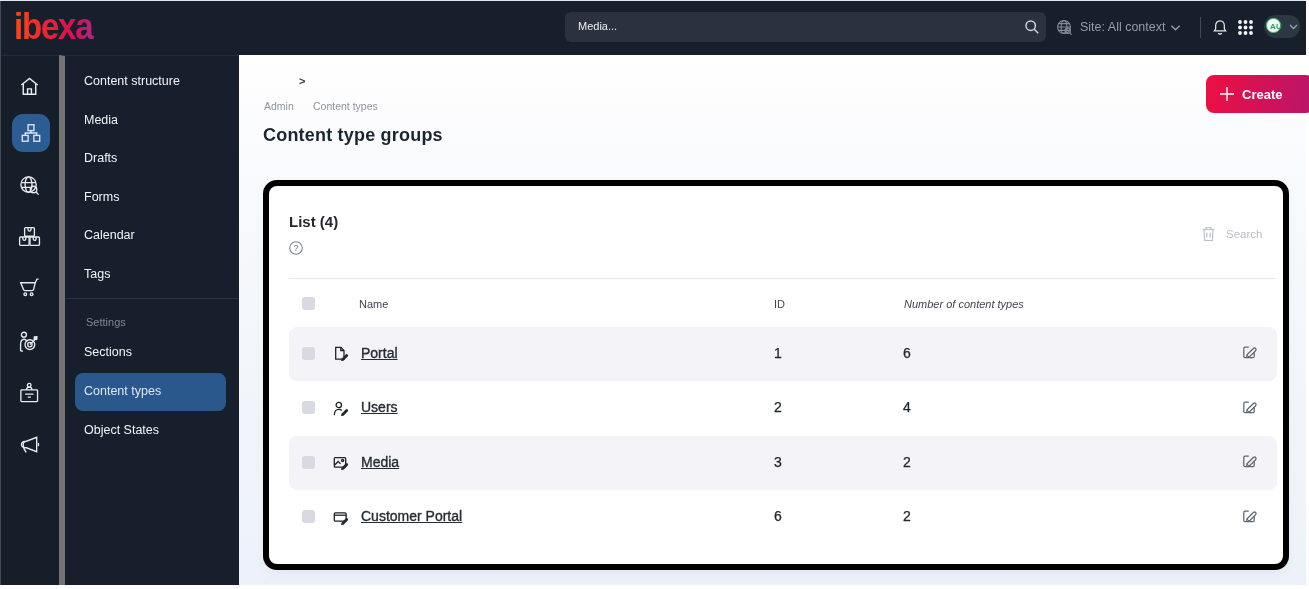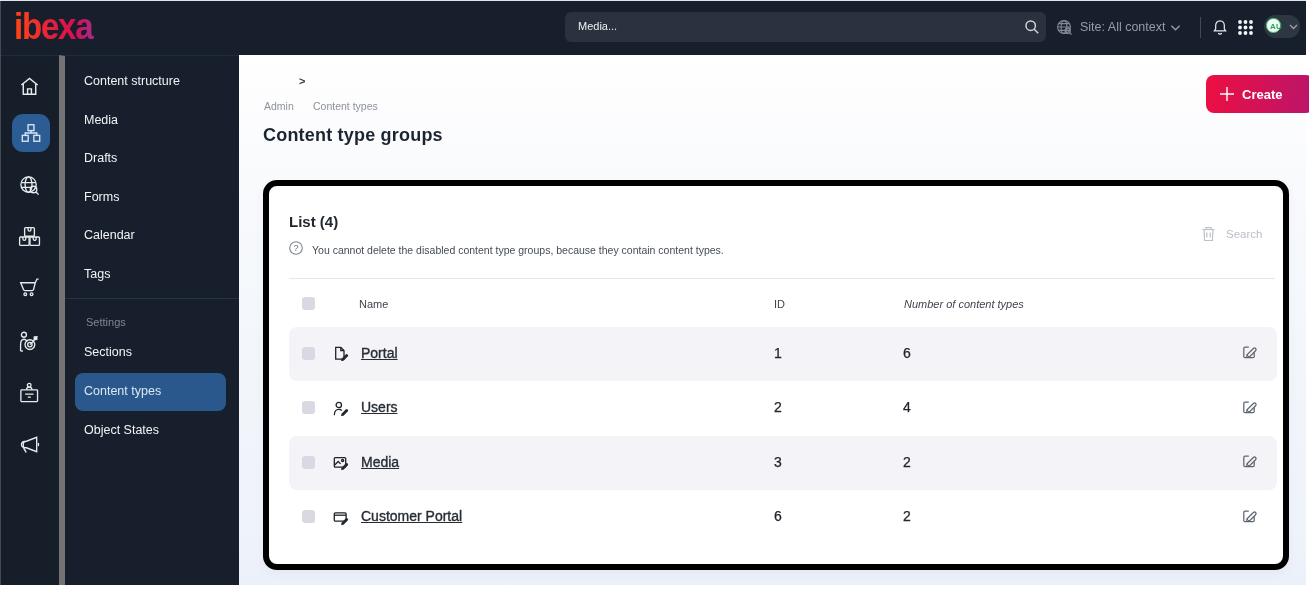--- a/index.html
+++ b/index.html
@@ -177,21 +177,20 @@
   </div>
 
   <h1 class="abs" style="left:263px; top:125px;">Content type groups</h1>
 
   <div class="abs" style="left:263px; top:180px; width:1026px; height:390px; background:#fff; border:6px solid #000000; border-radius:14px; box-shadow:0 4px 10px rgba(60,80,120,0.05);">
     <span class="abs" style="left:20px; top:27px; font-size:15px; font-weight:bold; color:#23282e;">List (4)</span>
     <svg class="abs" style="left:20px; top:55px;" width="14" height="14" viewBox="0 0 14 14" fill="none">
       <circle cx="7" cy="7" r="6.3" stroke="#7d8590" stroke-width="1.1"></circle>
       <text x="4.6" y="10.2" font-size="9" fill="#6a717c" font-family="Liberation Sans">?</text>
     </svg>
-    <span class="abs" style="left:43px; top:58px; font-size:10.5px; color:#454d58;">You cannot delete the disabled content type groups, because they contain content types.</span>
 
     <svg class="abs" style="left:932px; top:40px;" width="15" height="16" viewBox="0 0 15 16" fill="none" stroke="#bcc1c9" stroke-width="1.2">
       <path d="M1.5 3.5 H13.5"></path>
       <path d="M5 3.5 V1.5 H10 V3.5"></path>
       <path d="M3 3.5 L3.6 14.5 H11.4 L12 3.5"></path>
       <path d="M5.8 6.5 V11.5 M9.2 6.5 V11.5"></path>
     </svg>
     <span class="abs" style="left:957px; top:42px; font-size:11.5px; color:#b9bec7;">Search</span>
 
     <div class="abs" style="left:20px; top:92px; width:986px; height:1px; background:#e7e7ec;"></div>

